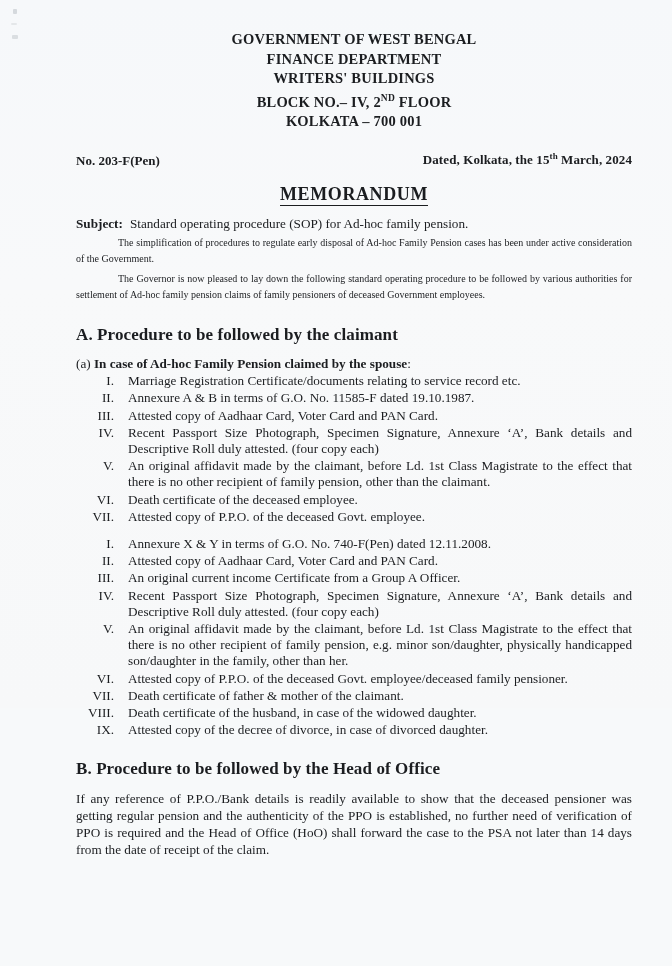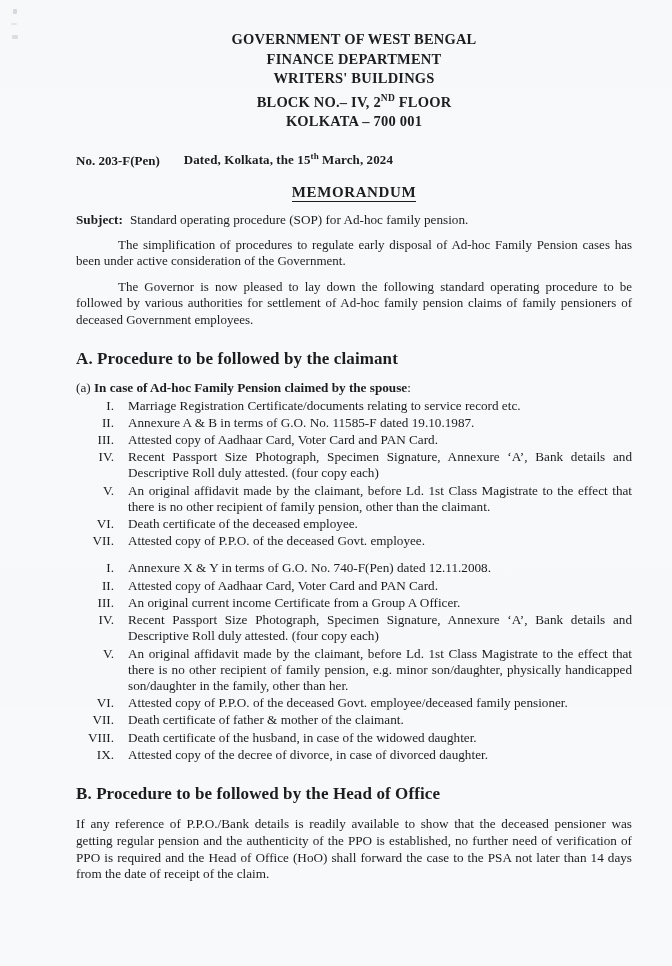--- a/index.html
+++ b/index.html
@@ -51,55 +51,55 @@
   }
   .letterhead div { white-space: nowrap; }
   .letterhead sup {
     font-size: 9.5px;
     vertical-align: super;
     font-weight: bold;
   }
 
   .memo-line {
     display: flex;
-    justify-content: flex-start;
+    justify-content: space-between;
     align-items: baseline;
     margin-top: 20px;
     font-weight: bold;
     font-size: 13px;
   }
   .memo-line .right { letter-spacing: .1px; margin-left: 24px; }
   .memo-line sup { font-size: 9px; vertical-align: super; }
 
   .memo-title {
     text-align: center;
     margin-top: 15px;
     font-weight: bold;
-    font-size: 15px;
+    font-size: 18px;
     letter-spacing: .6px;
   }
   .memo-title span {
     border-bottom: 1.3px solid #1b1d20;
     padding-bottom: 1px;
   }
 
   .subject {
     margin-top: 11px;
     font-size: 13.2px;
   }
   .subject .lbl {
     font-weight: bold;
     margin-right: 7px;
   }
 
   .para {
-    font-size: 13px;
+    font-size: 10px;
     line-height: 16.5px;
     text-align: justify;
-    margin-top: 9px;
+    margin-top: 3px;
   }
   .para.indent { text-indent: 42px; }
 
   .sec-head {
     font-weight: bold;
     font-size: 17px;
     margin-top: 21px;
     margin-bottom: 2px;
     letter-spacing: .1px;
   }

